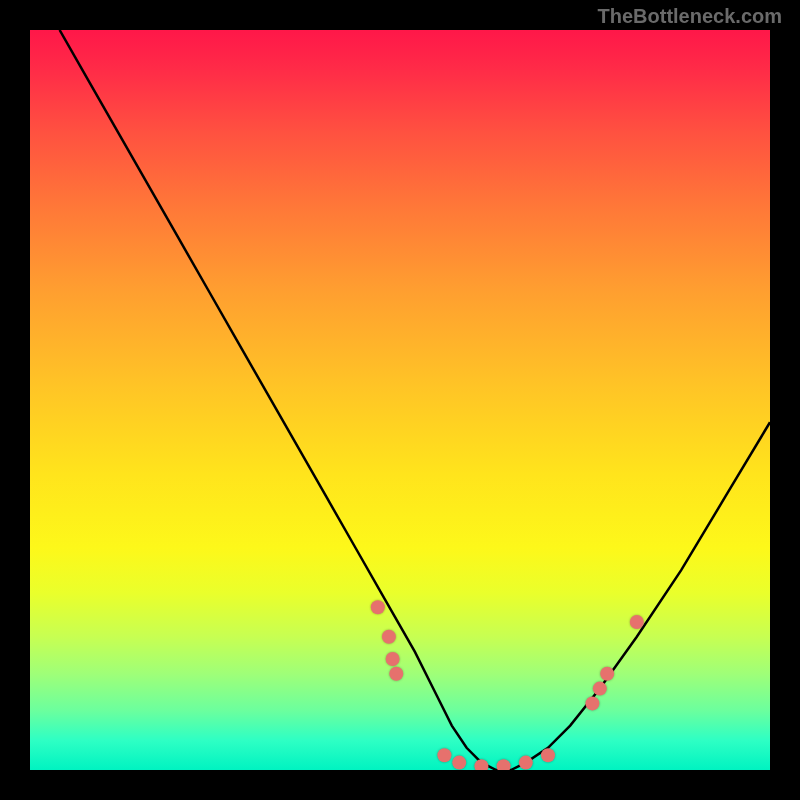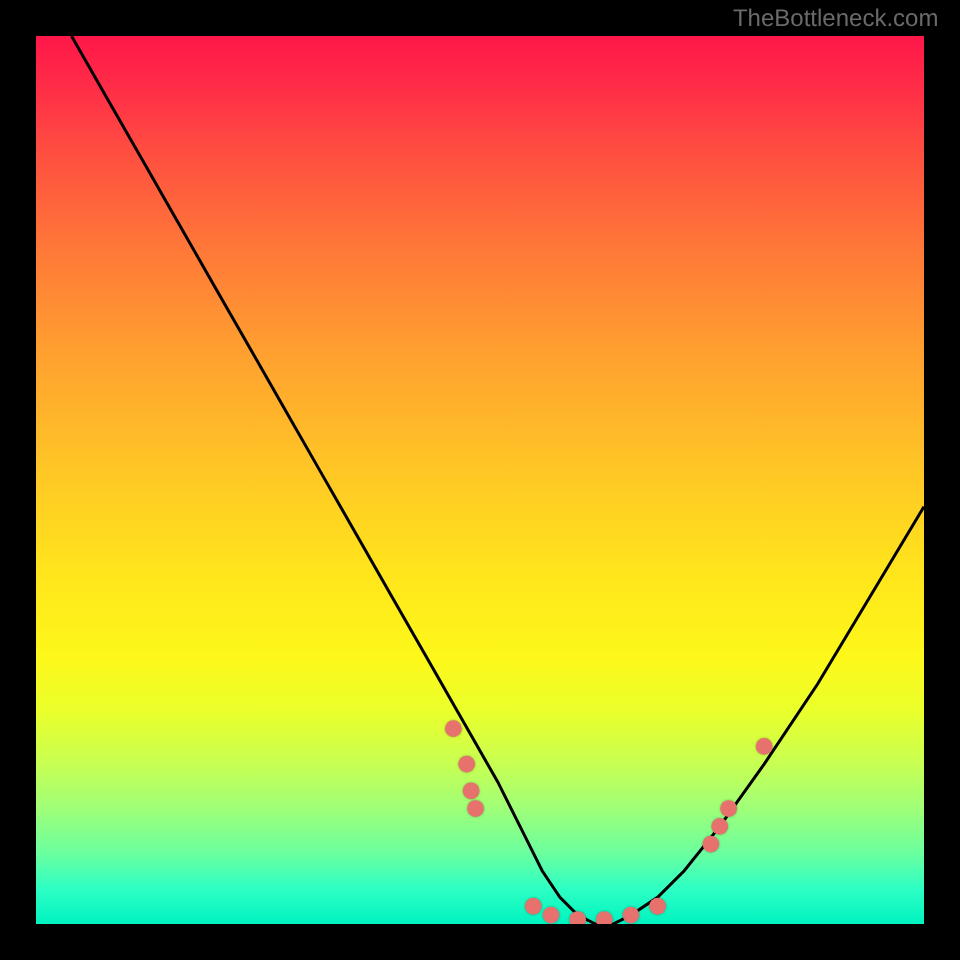--- a/index.html
+++ b/index.html
@@ -9,21 +9,21 @@
     background: #000;
     position: relative;
     font-family: Arial, sans-serif;
   }
   .watermark {
     position: absolute;
     top: 5px;
     right: 18px;
     color: #6a6a6a;
     font-size: 20px;
-    font-weight: 400;
+    font-weight: 700;
     z-index: 10;
   }
   .plot-area {
     position: absolute;
     left: 30px;
     top: 30px;
     width: 740px;
     height: 740px;
     overflow: hidden;
   }

